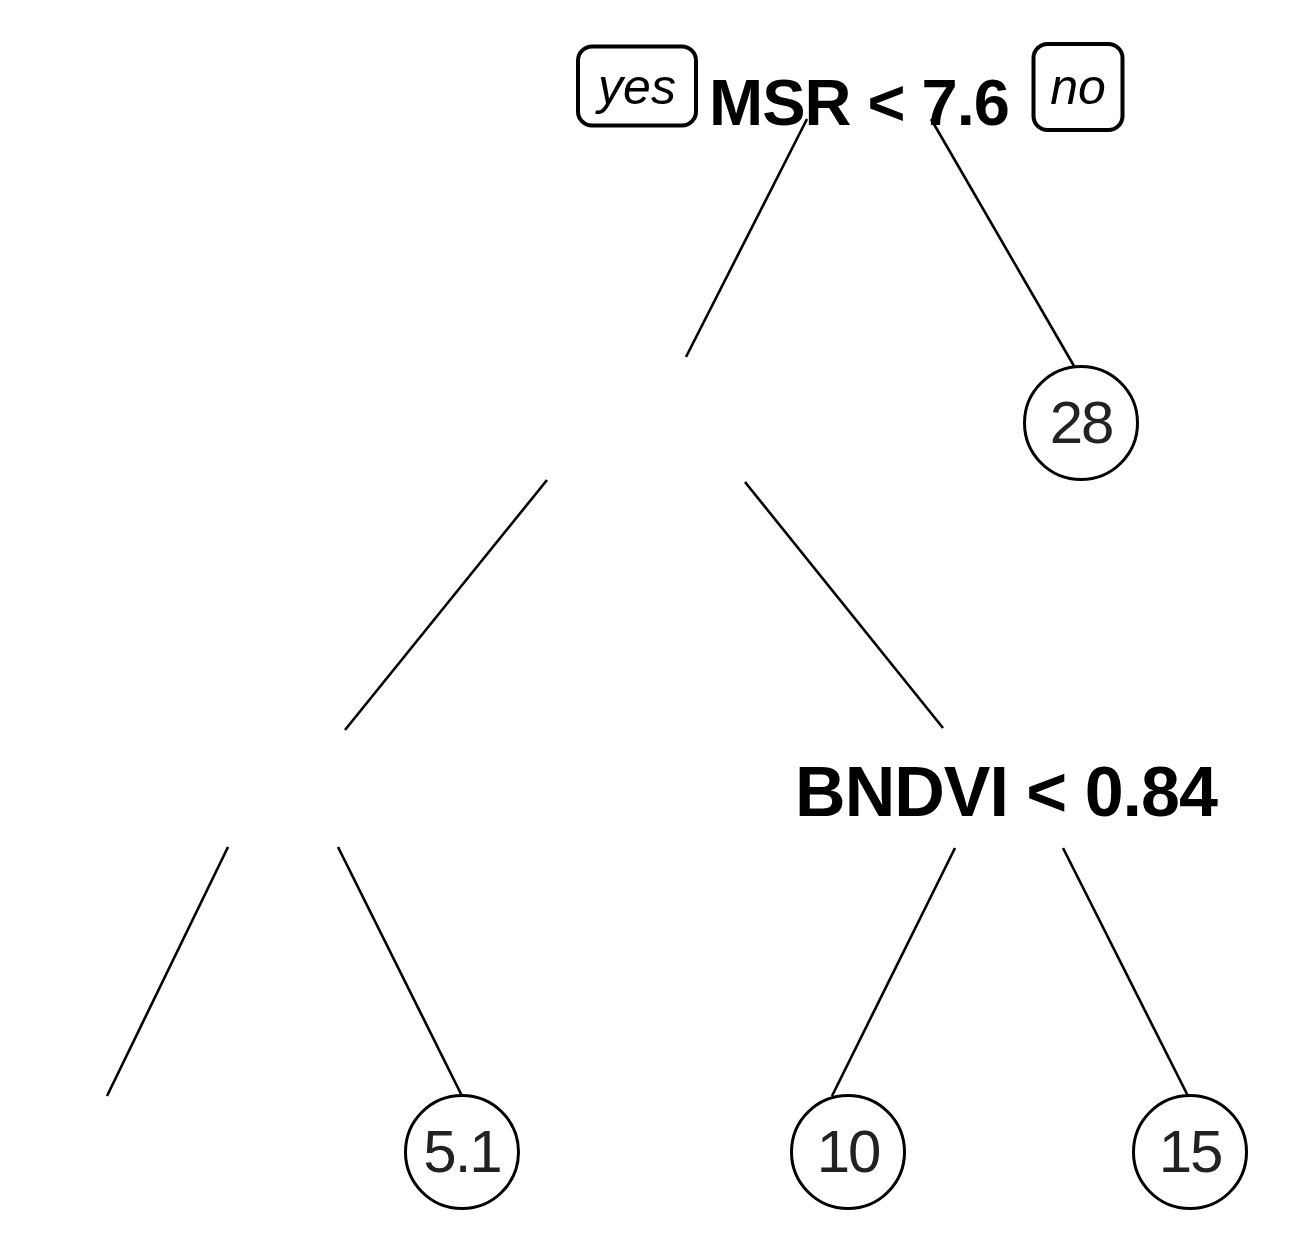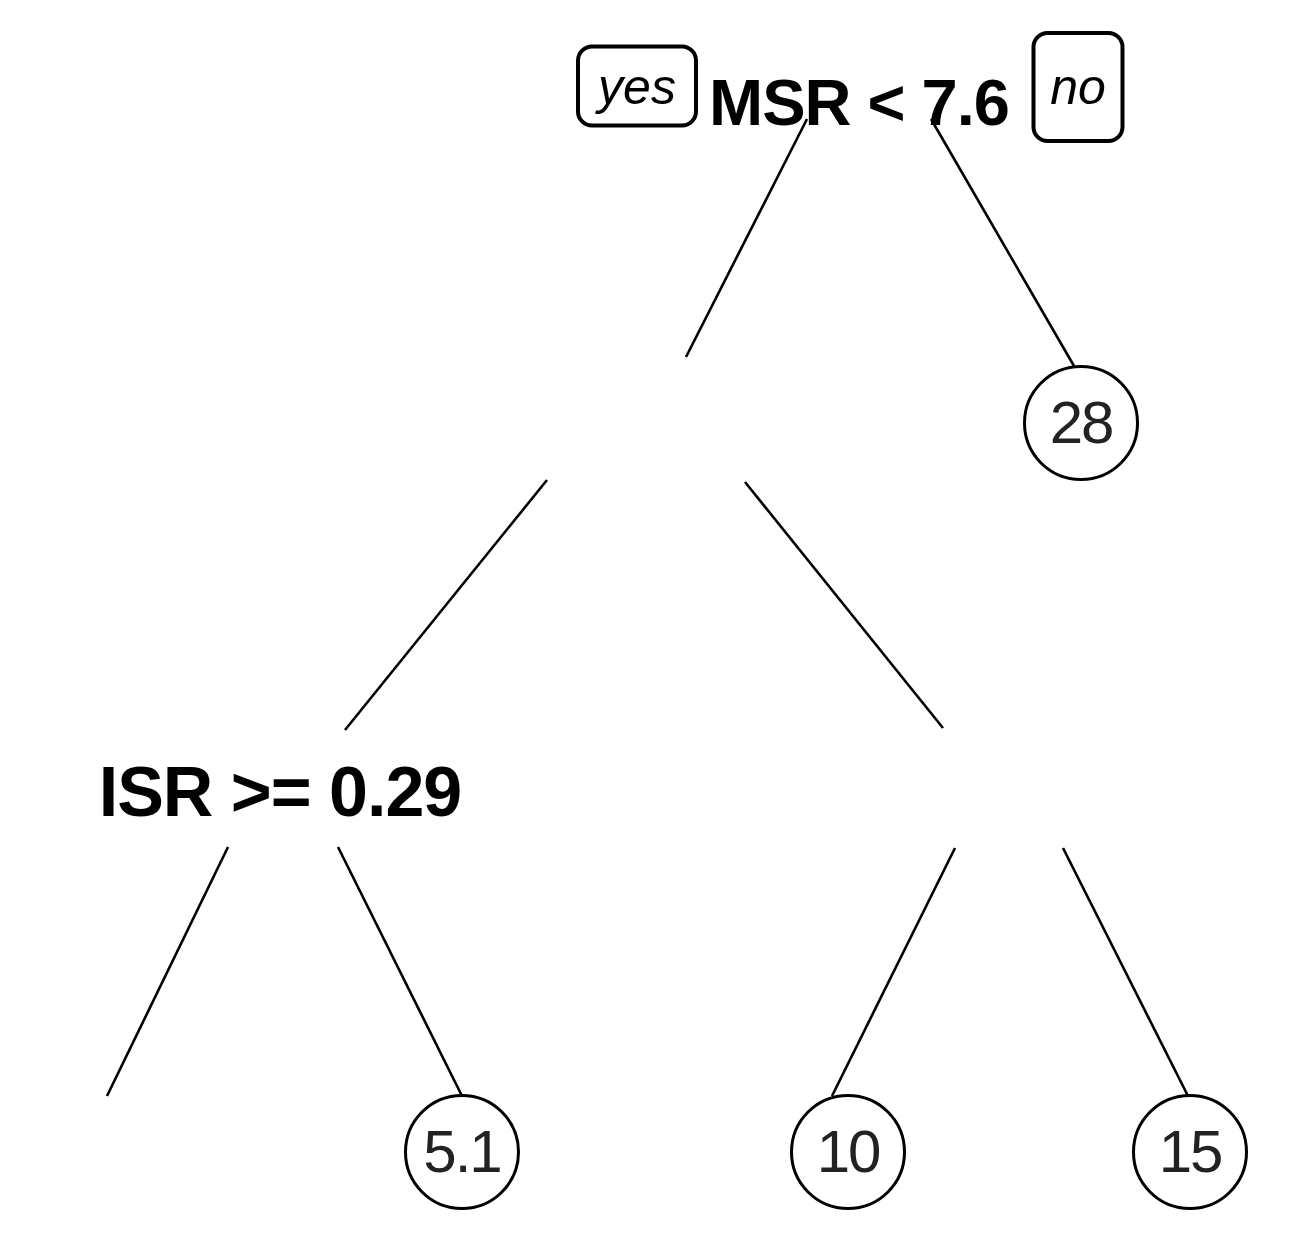--- a/index.html
+++ b/index.html
@@ -48,21 +48,21 @@
     display: flex;
     align-items: center;
     justify-content: center;
     font-style: italic;
     font-size: 50px;
     color: #000000;
     line-height: 1;
     box-sizing: border-box;
   }
   .tag.yes { left: 637px;  top: 86px; width: 122px; height: 83px; }
-  .tag.no  { left: 1078px; top: 87px; width: 93px;  height: 112px; }
+  .tag.no  { left: 1078px; top: 87px; width: 93px;  height: 90px; }
   
   .leaf {
     position: absolute;
     transform: translate(-50%, -50%);
     width: 116px;
     height: 116px;
     border: 3.5px solid #000000;
     border-radius: 50%;
     background: #ffffff;
     display: flex;
@@ -95,19 +95,19 @@
   <div class="tag yes">
     <span>yes</span>
   </div>
   <div class="split root" style="left:859px; top:66px;margin-top:36px;">MSR &lt; 7.6</div>
   <div class="tag no">
     <span>no</span>
   </div>
 
   <div class="leaf" style="left:1081px; top:423px;">28</div>
 
-  <div class="split lvl3" style="left:280px; top:792px;">ISR &gt;= 0.29</div>
+  <div class="split lvl3" style="left:1006px; top:792px;">BNDVI &lt; 0.84</div>
 
   <div class="leaf" style="left:462px; top:1152px;">5.1</div>
   <div class="leaf" style="left:848px; top:1152px;">10</div>
   <div class="leaf" style="left:1190px; top:1152px;">15</div>
 
 </div>
 
 </body></html>

